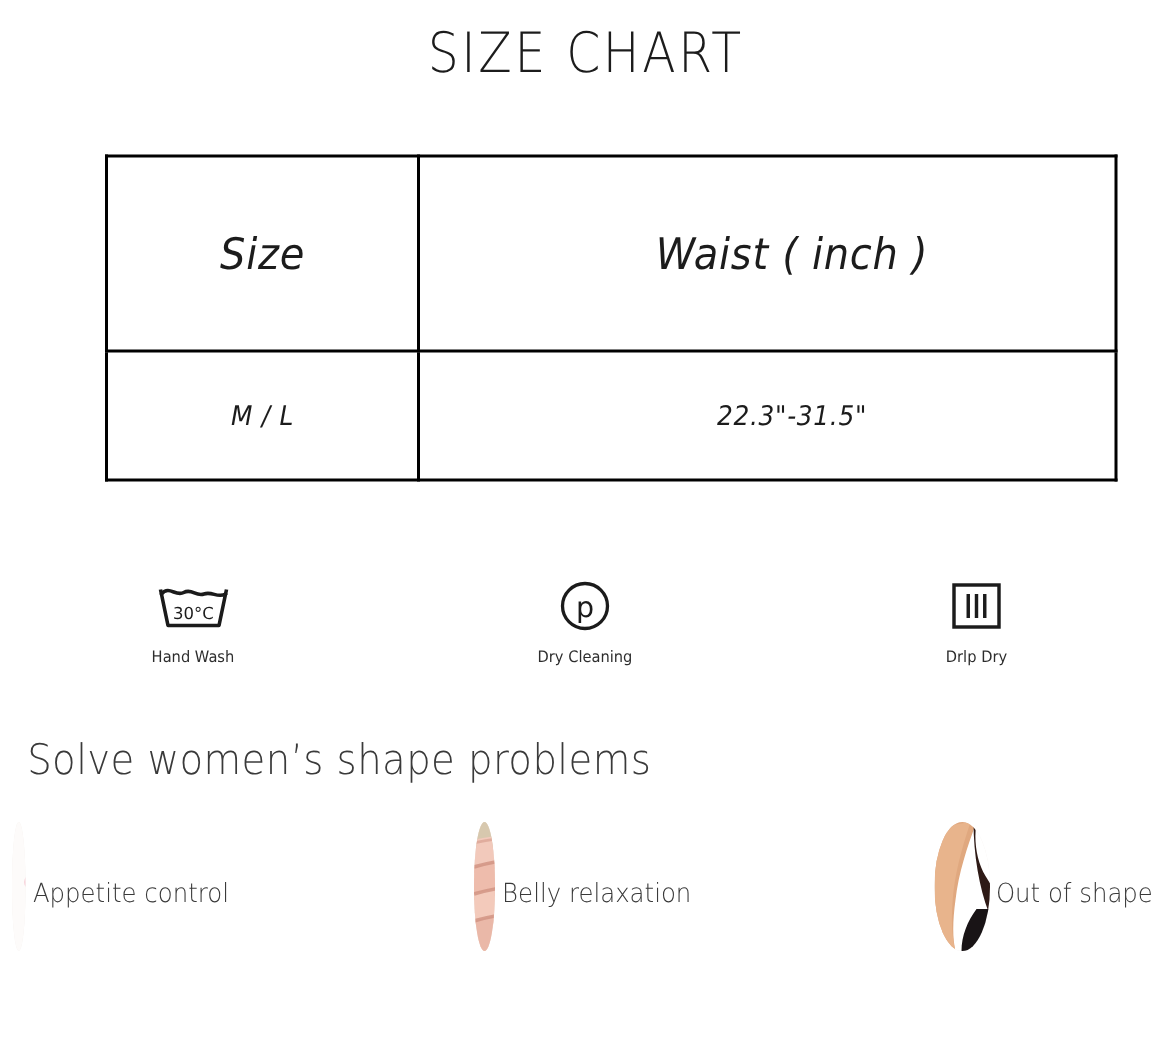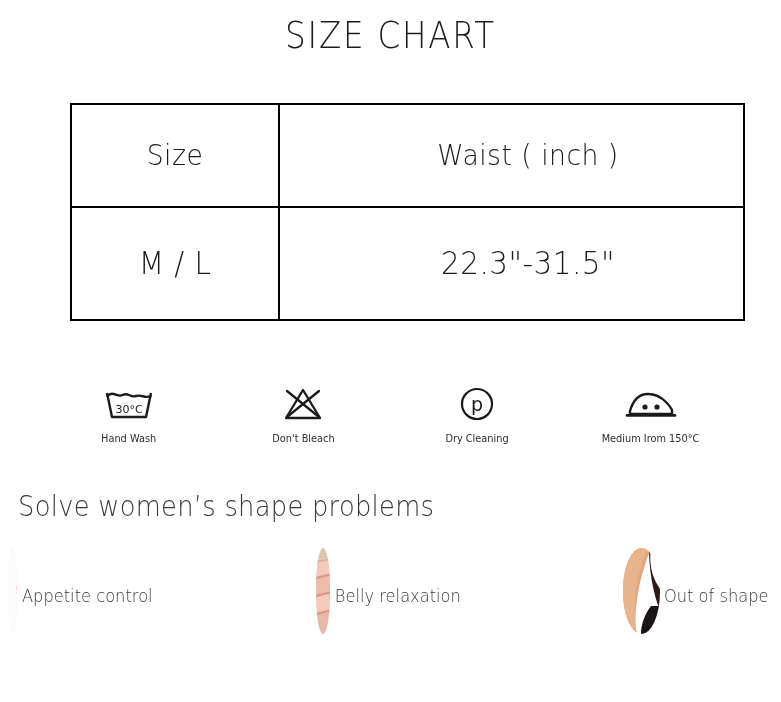--- a/index.html
+++ b/index.html
@@ -30,20 +30,21 @@
     transform-origin: center;
   }
 
   
   .table-wrap {
     position: absolute;
     left: 70px;
     top: 103px;
     width: 632px;
     height: 218px;
+    font-style: italic;
   }
   table.size-table {
     border-collapse: collapse;
     width: 100%;
     height: 100%;
     table-layout: fixed;
   }
   table.size-table td {
     border: 2px solid #000000;
     text-align: center;
@@ -53,21 +54,21 @@
     color: #1c1c1c;
     transform-origin: center;
   }
   td.col-size { width: 204px; }
   td.col-waist { width: 428px; padding-left: 34px; }
   .cell-head {
     font-size: 29px;
     letter-spacing: 0.5px;
   }
   .cell-body {
-    font-size: 32px;
+    font-size: 18px;
     letter-spacing: 0.5px;
   }
   .cell-inner {
     display: block;
     transform: scaleX(0.92);
   }
 
   
   .care-row {
     position: absolute;
@@ -181,53 +182,43 @@
     <div class="care-icon">
       <svg width="52" height="34" viewBox="0 0 52 34">
         <path d="M4 6 L9 30 L43 30 L48 6" fill="none" stroke="#1b1b1b" stroke-width="2.4" stroke-linejoin="round"></path>
         <path d="M4.6 9 C10 3, 14 11, 19.5 8 C25 5, 27.5 11, 33 9 C38.5 7, 42 12, 47.5 9" fill="none" stroke="#1b1b1b" stroke-width="2.4" stroke-linecap="round"></path>
         <text x="26" y="25.5" text-anchor="middle" font-family="'DejaVu Sans', sans-serif" font-size="11" fill="#1b1b1b">30°C</text>
       </svg>
     </div>
     <div class="care-label">Hand Wash</div>
   </div>
 
-  <div class="care-item">
-    <div class="care-icon">
-      <svg width="42" height="34" viewBox="0 0 42 34">
-        <path d="M21 3 L38 31 L4 31 Z" fill="none" stroke="#1b1b1b" stroke-width="2.3" stroke-linejoin="round"></path>
-        <line x1="5" y1="4" x2="37" y2="30" stroke="#1b1b1b" stroke-width="2.3" stroke-linecap="round"></line>
-        <line x1="37" y1="4" x2="5" y2="30" stroke="#1b1b1b" stroke-width="2.3" stroke-linecap="round"></line>
-      </svg>
-    </div>
-    <div class="care-label">Don't Bleach</div>
-  </div>
 
   <div class="care-item">
     <div class="care-icon">
       <svg width="36" height="36" viewBox="0 0 36 36">
         <circle cx="18" cy="18" r="15" fill="none" stroke="#1b1b1b" stroke-width="2.2"></circle>
         <text x="18" y="25" text-anchor="middle" font-family="'DejaVu Sans', sans-serif" font-size="19" fill="#1b1b1b">p</text>
       </svg>
     </div>
     <div class="care-label">Dry Cleaning</div>
   </div>
 
+
   <div class="care-item">
     <div class="care-icon">
-      <svg width="54" height="32" viewBox="0 0 54 32">
-        <path d="M6 26 L48 26 L48 22 C48 22, 40 6, 24 6 C13 6, 8 16, 6 23 Z" fill="none" stroke="#1b1b1b" stroke-width="2.4" stroke-linejoin="round"></path>
-        <line x1="3" y1="27.4" x2="51" y2="27.4" stroke="#1b1b1b" stroke-width="2.6" stroke-linecap="round"></line>
-        <circle cx="21" cy="19" r="2.6" fill="#1b1b1b"></circle>
-        <circle cx="33" cy="19" r="2.6" fill="#1b1b1b"></circle>
-      </svg>
-    </div>
-    <div class="care-label">Medium Irom 150°C</div>
-  </div>
-
+      <svg width="36" height="34" viewBox="0 0 36 34">
+        <rect x="3" y="3" width="30" height="28" fill="none" stroke="#1b1b1b" stroke-width="2.3"></rect>
+        <line x1="12.5" y1="9" x2="12.5" y2="25" stroke="#1b1b1b" stroke-width="2.3"></line>
+        <line x1="18" y1="9" x2="18" y2="25" stroke="#1b1b1b" stroke-width="2.3"></line>
+        <line x1="23.5" y1="9" x2="23.5" y2="25" stroke="#1b1b1b" stroke-width="2.3"></line>
+      </svg>
+    </div>
+    <div class="care-label">Drlp Dry</div>
+  </div>
 
 </div>
 
 <div class="section-heading">
   <span>Solve women’s shape problems</span>
 </div>
 
 <div class="problems-row">
 
   <div class="problem-item">

